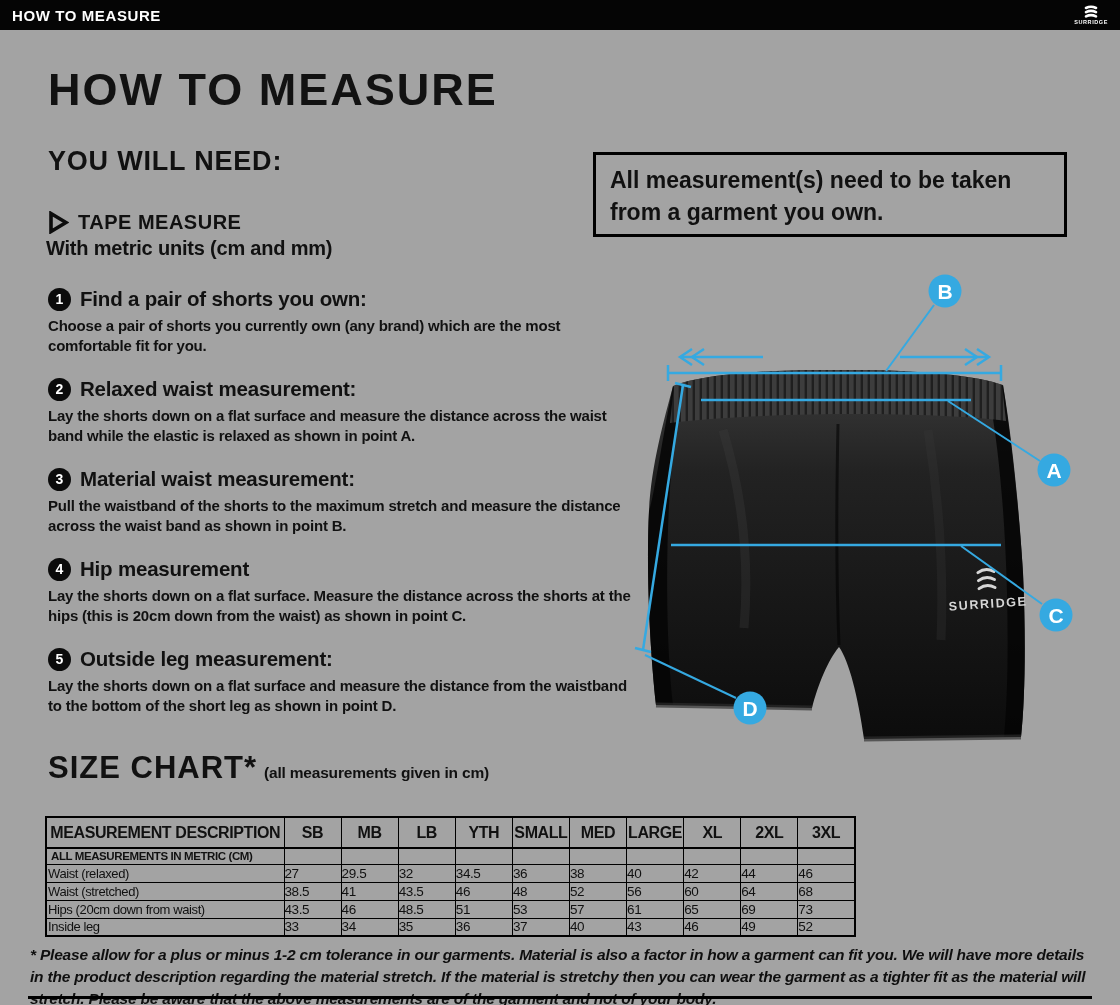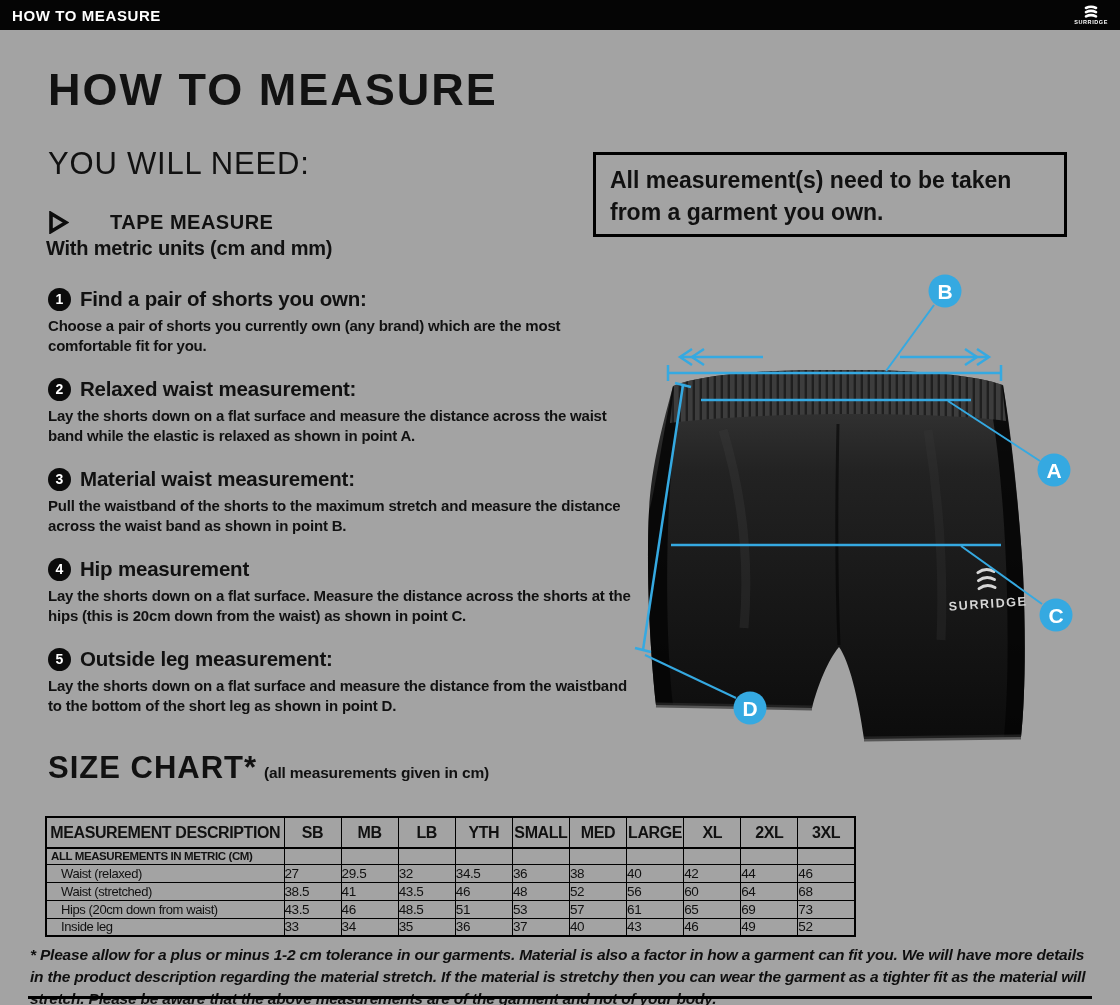--- a/index.html
+++ b/index.html
@@ -9,27 +9,27 @@
 
   
   .topbar { position:absolute; left:0; top:0; width:1120px; height:30px; background:#050505;
             display:flex; align-items:center; justify-content:space-between; padding:0 12px; }
   .topbar-title { color:#fff; font-size:15px; font-weight:bold; letter-spacing:.6px; }
   .brand { display:flex; flex-direction:column; align-items:center; line-height:1; }
   .brand svg { display:block; }
   .brand-name { color:#fff; font-size:5.5px; font-weight:bold; letter-spacing:.6px; margin-top:1px; }
 
   .h1 { position:absolute; left:48px; top:64px; font-size:45px; font-weight:bold; letter-spacing:2px; color:#121212; }
-  .h2need { position:absolute; left:48px; top:146px; font-size:31px; font-weight:normal; letter-spacing:.8px; }
+  .h2need { position:absolute; left:48px; top:146px; font-size:27px; font-weight:bold; letter-spacing:.8px; }
 
   .notice { position:absolute; left:593px; top:152px; width:474px; height:85px; border:3px solid #000;
             padding:10px 14px; font-size:23px; font-weight:bold; line-height:1.38; }
 
   .tape { position:absolute; left:48px; top:211px; display:flex; align-items:center; gap:9px; }
-  .tape-label { font-size:20px; font-weight:bold; letter-spacing:.5px;margin-left:32px; }
+  .tape-label { font-size:20px; font-weight:bold; letter-spacing:.5px; }
   .tape-note { position:absolute; left:46px; top:237px; font-size:20px; font-weight:bold; letter-spacing:-.2px; }
 
   .steps { position:absolute; left:48px; top:287px; width:592px; }
   .step { height:90px; }
   .step-head { display:flex; align-items:center; gap:9px; }
   .step-num { width:23px; height:23px; border-radius:50%; background:#0b0b0b; color:#fff; flex:0 0 23px;
               display:flex; align-items:center; justify-content:center; font-size:14px; font-weight:bold; }
   .step-title { font-size:20.5px; font-weight:bold; letter-spacing:-.2px; }
   .step-body { margin-top:5px; font-size:15px; font-weight:bold; line-height:1.33; letter-spacing:-.2px; width:588px; }
 
@@ -39,21 +39,21 @@
   .sizechart-head .big { font-size:31px; font-weight:bold; letter-spacing:1px; }
   .sizechart-head .small { font-size:15.5px; font-weight:bold; margin-left:7px; letter-spacing:-.2px; }
 
   table.sizes { position:absolute; left:45px; top:804px; width:811px; border-collapse:collapse;
                 table-layout:fixed; border:2.5px solid #000;margin-top:12px; }
   table.sizes th, table.sizes td { border:1.5px solid #000; font-weight:bold; letter-spacing:-.4px; overflow:hidden; white-space:nowrap; }
   table.sizes col.desc { width:238px; }
   tr.headrow th { height:31px; font-size:16px; text-align:center; border-bottom:2px solid #000; }
   tr.metricrow td { height:16px; font-size:11.5px; text-align:left; padding-left:4px; }
   tr.datarow td { height:18px; font-size:13.5px; text-align:left; font-weight:normal; }
-  tr.datarow td.rowlabel { text-align:left; padding-left:14px; font-size:13px; }
+  tr.datarow td.rowlabel { text-align:left; padding-left:1px; font-size:13px; }
 
   .footnote { position:absolute; left:30px; top:944px; width:1062px; font-size:15.5px; font-weight:bold;
               font-style:italic; line-height:1.42; letter-spacing:-.2px; color:#0f0f0f; }
   .bottom-rule { position:absolute; left:28px; right:28px; top:996px; height:3px; background:#000; }
 </style>
 </head>
 <body>
 
 <div class="page">
 

